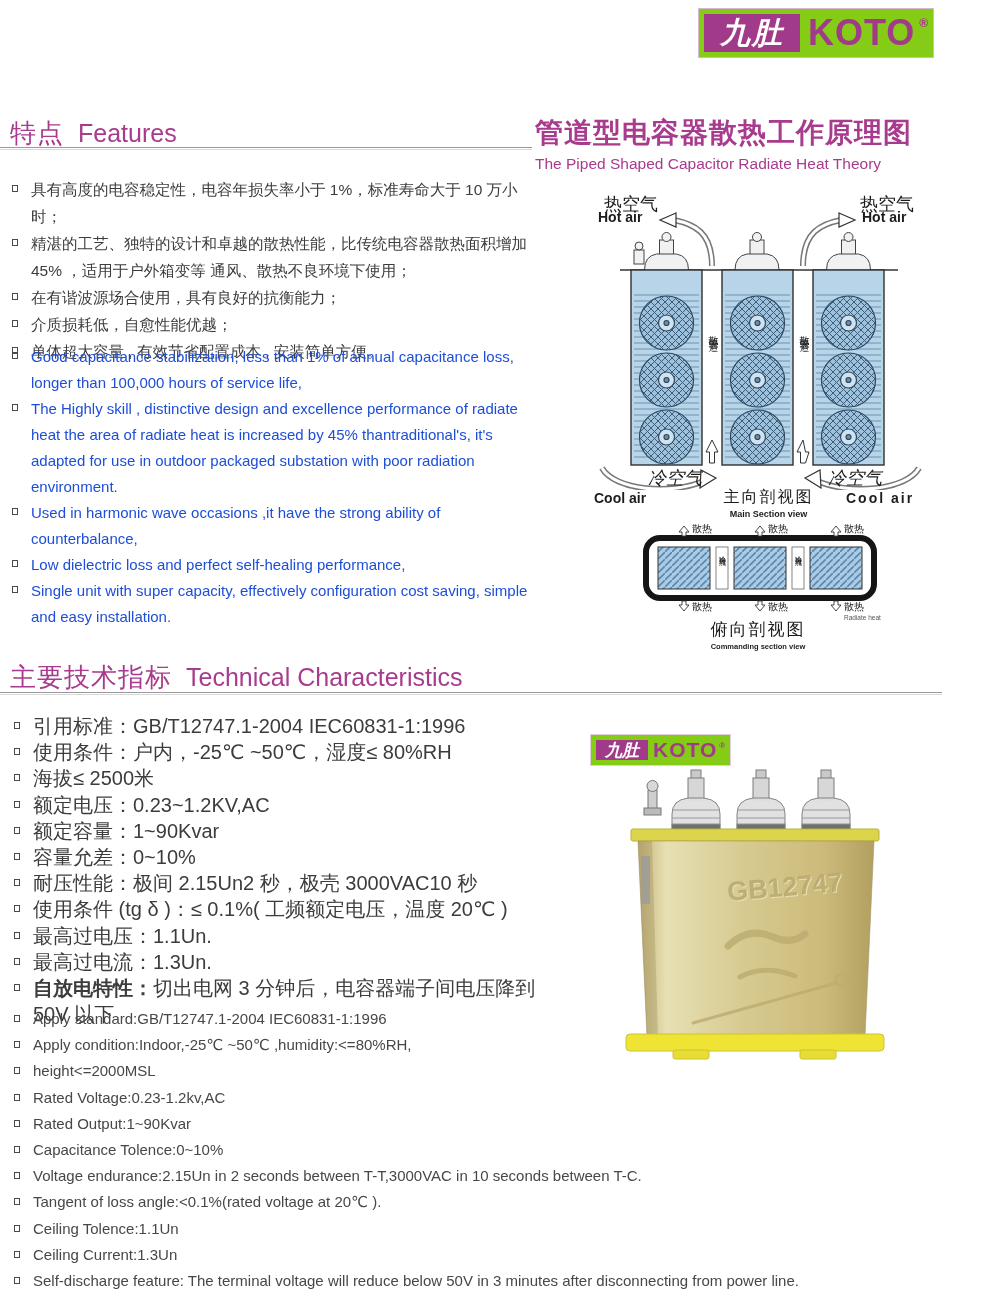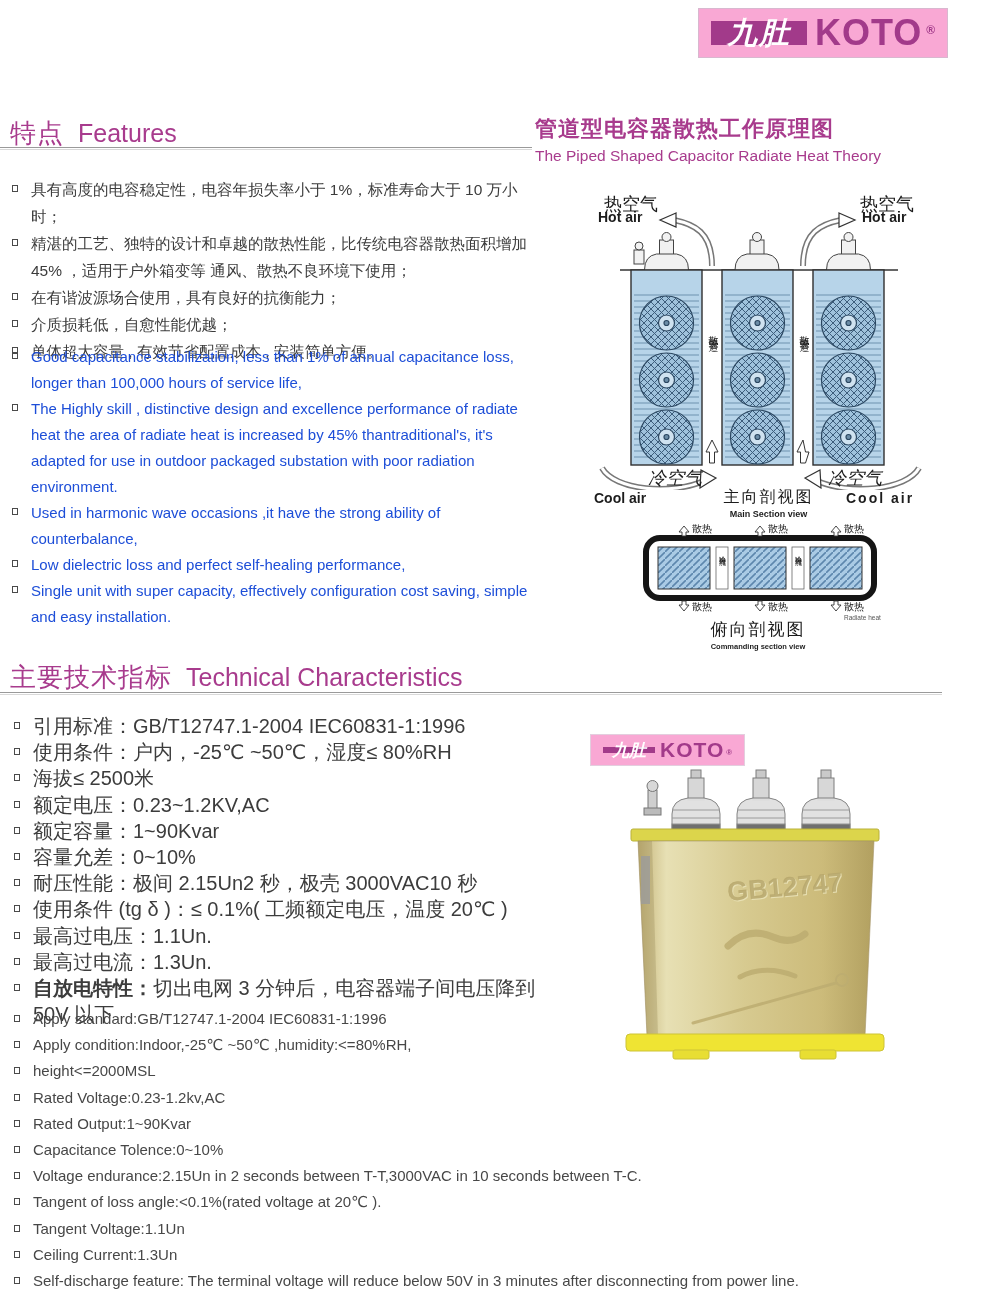--- a/index.html
+++ b/index.html
@@ -1,21 +1,21 @@
 <!DOCTYPE html>
 <html><head>
 <meta charset="utf-8">
 <style>
   * { margin:0; padding:0; box-sizing:border-box; }
   body { background:#ffffff; font-family:"Liberation Sans","DejaVu Sans",sans-serif; }
   .page { position:relative; width:990px; height:1304px; background:#fff; overflow:hidden; }
 
   
-  .logo { position:absolute; display:flex; align-items:stretch; background:#f9a8d4;
-          border:1px solid #d8b8cf; padding:12px; }
+  .logo { position:absolute; display:flex; align-items:stretch; background:#84cc16;
+          border:1px solid #d8b8cf; padding:5px; }
   .logo--top { left:698px; top:8px; height:50px; }
   .logo-cn { background:#a23a8a; color:#fff; font-weight:bold; font-style:italic;
              display:flex; align-items:center; justify-content:center;
              font-family:"DejaVu Serif",serif; }
   .logo--top .logo-cn { width:96px; font-size:30px; letter-spacing:2px; }
   .logo-en { color:#a23a8a; font-weight:bold; display:flex; align-items:center;
              padding:0 4px 0 8px; letter-spacing:1px; }
   .logo--top .logo-en { font-size:36px; }
   .logo-reg { color:#a23a8a; font-weight:bold; }
   .logo--top .logo-reg { font-size:12px; margin-top:2px; }
@@ -33,21 +33,21 @@
             border:1.5px solid #4a4a4a; display:inline-block; }
   .cn-list { width:527px; font-size:15.5px; line-height:27px; color:#3c3c3c; }
   .en-list { width:527px; font-size:15px; line-height:26px; color:#1d4ed8; }
   .en-list .bullet { top:8px; }
   .tech-cn { width:560px; font-size:20px; line-height:26.2px; color:#3c3c3c; }
   .tech-en { width:965px; font-size:15px; line-height:26.2px; color:#474747; }
   .lead.bold { font-weight:bold; }
 
   
   .theory-title { position:absolute; left:535px; top:114px; color:#a83b8d; }
-  .theory-title .tt-cn { font-size:22px; font-weight:bold; letter-spacing:1px; }
+  .theory-title .tt-cn { font-size:28px; font-weight:bold; letter-spacing:1px; }
   .theory-title .tt-en { font-size:15.5px; margin-top:3px; }
 
   .diagram { position:absolute; }
   .dlabel { position:absolute; white-space:nowrap; color:#1c1c1c; }
   .dl-cn { font-size:18px; }
   .dl-en { font-size:14px; font-weight:bold; }
   .vtext { writing-mode:vertical-rl; text-orientation:upright; letter-spacing:2px;
            color:#1c1c1c; }
   .caption { position:absolute; text-align:center; color:#1c1c1c; }
   .cap-cn { font-size:16px; letter-spacing:2px; }
@@ -333,18 +333,18 @@
 
   <ul class="plist tech-en" style="left:12px; top:1006px;">
     <li><span class="bullet"></span><span>Apply standard:GB/T12747.1-2004 IEC60831-1:1996</span></li>
     <li><span class="bullet"></span><span>Apply condition:Indoor,-25℃ ~50℃ ,humidity:&lt;=80%RH,</span></li>
     <li><span class="bullet"></span><span>height&lt;=2000MSL</span></li>
     <li><span class="bullet"></span><span>Rated Voltage:0.23-1.2kv,AC</span></li>
     <li><span class="bullet"></span><span>Rated Output:1~90Kvar</span></li>
     <li><span class="bullet"></span><span>Capacitance Tolence:0~10%</span></li>
     <li><span class="bullet"></span><span>Voltage endurance:2.15Un in 2 seconds between T-T,3000VAC in 10 seconds between T-C.</span></li>
     <li><span class="bullet"></span><span>Tangent of loss angle:&lt;0.1%(rated voltage at 20℃ ).</span></li>
-    <li><span class="bullet"></span><span>Tangent Voltage:1.1Un</span></li>
+    <li><span class="bullet"></span><span>Ceiling Tolence:1.1Un</span></li>
     <li><span class="bullet"></span><span>Ceiling Current:1.3Un</span></li>
     <li><span class="bullet"></span><span>Self-discharge feature: The terminal voltage will reduce below 50V in 3 minutes after  disconnecting from power line.</span></li>
   </ul>
 
 </div>
 
 </body></html>

